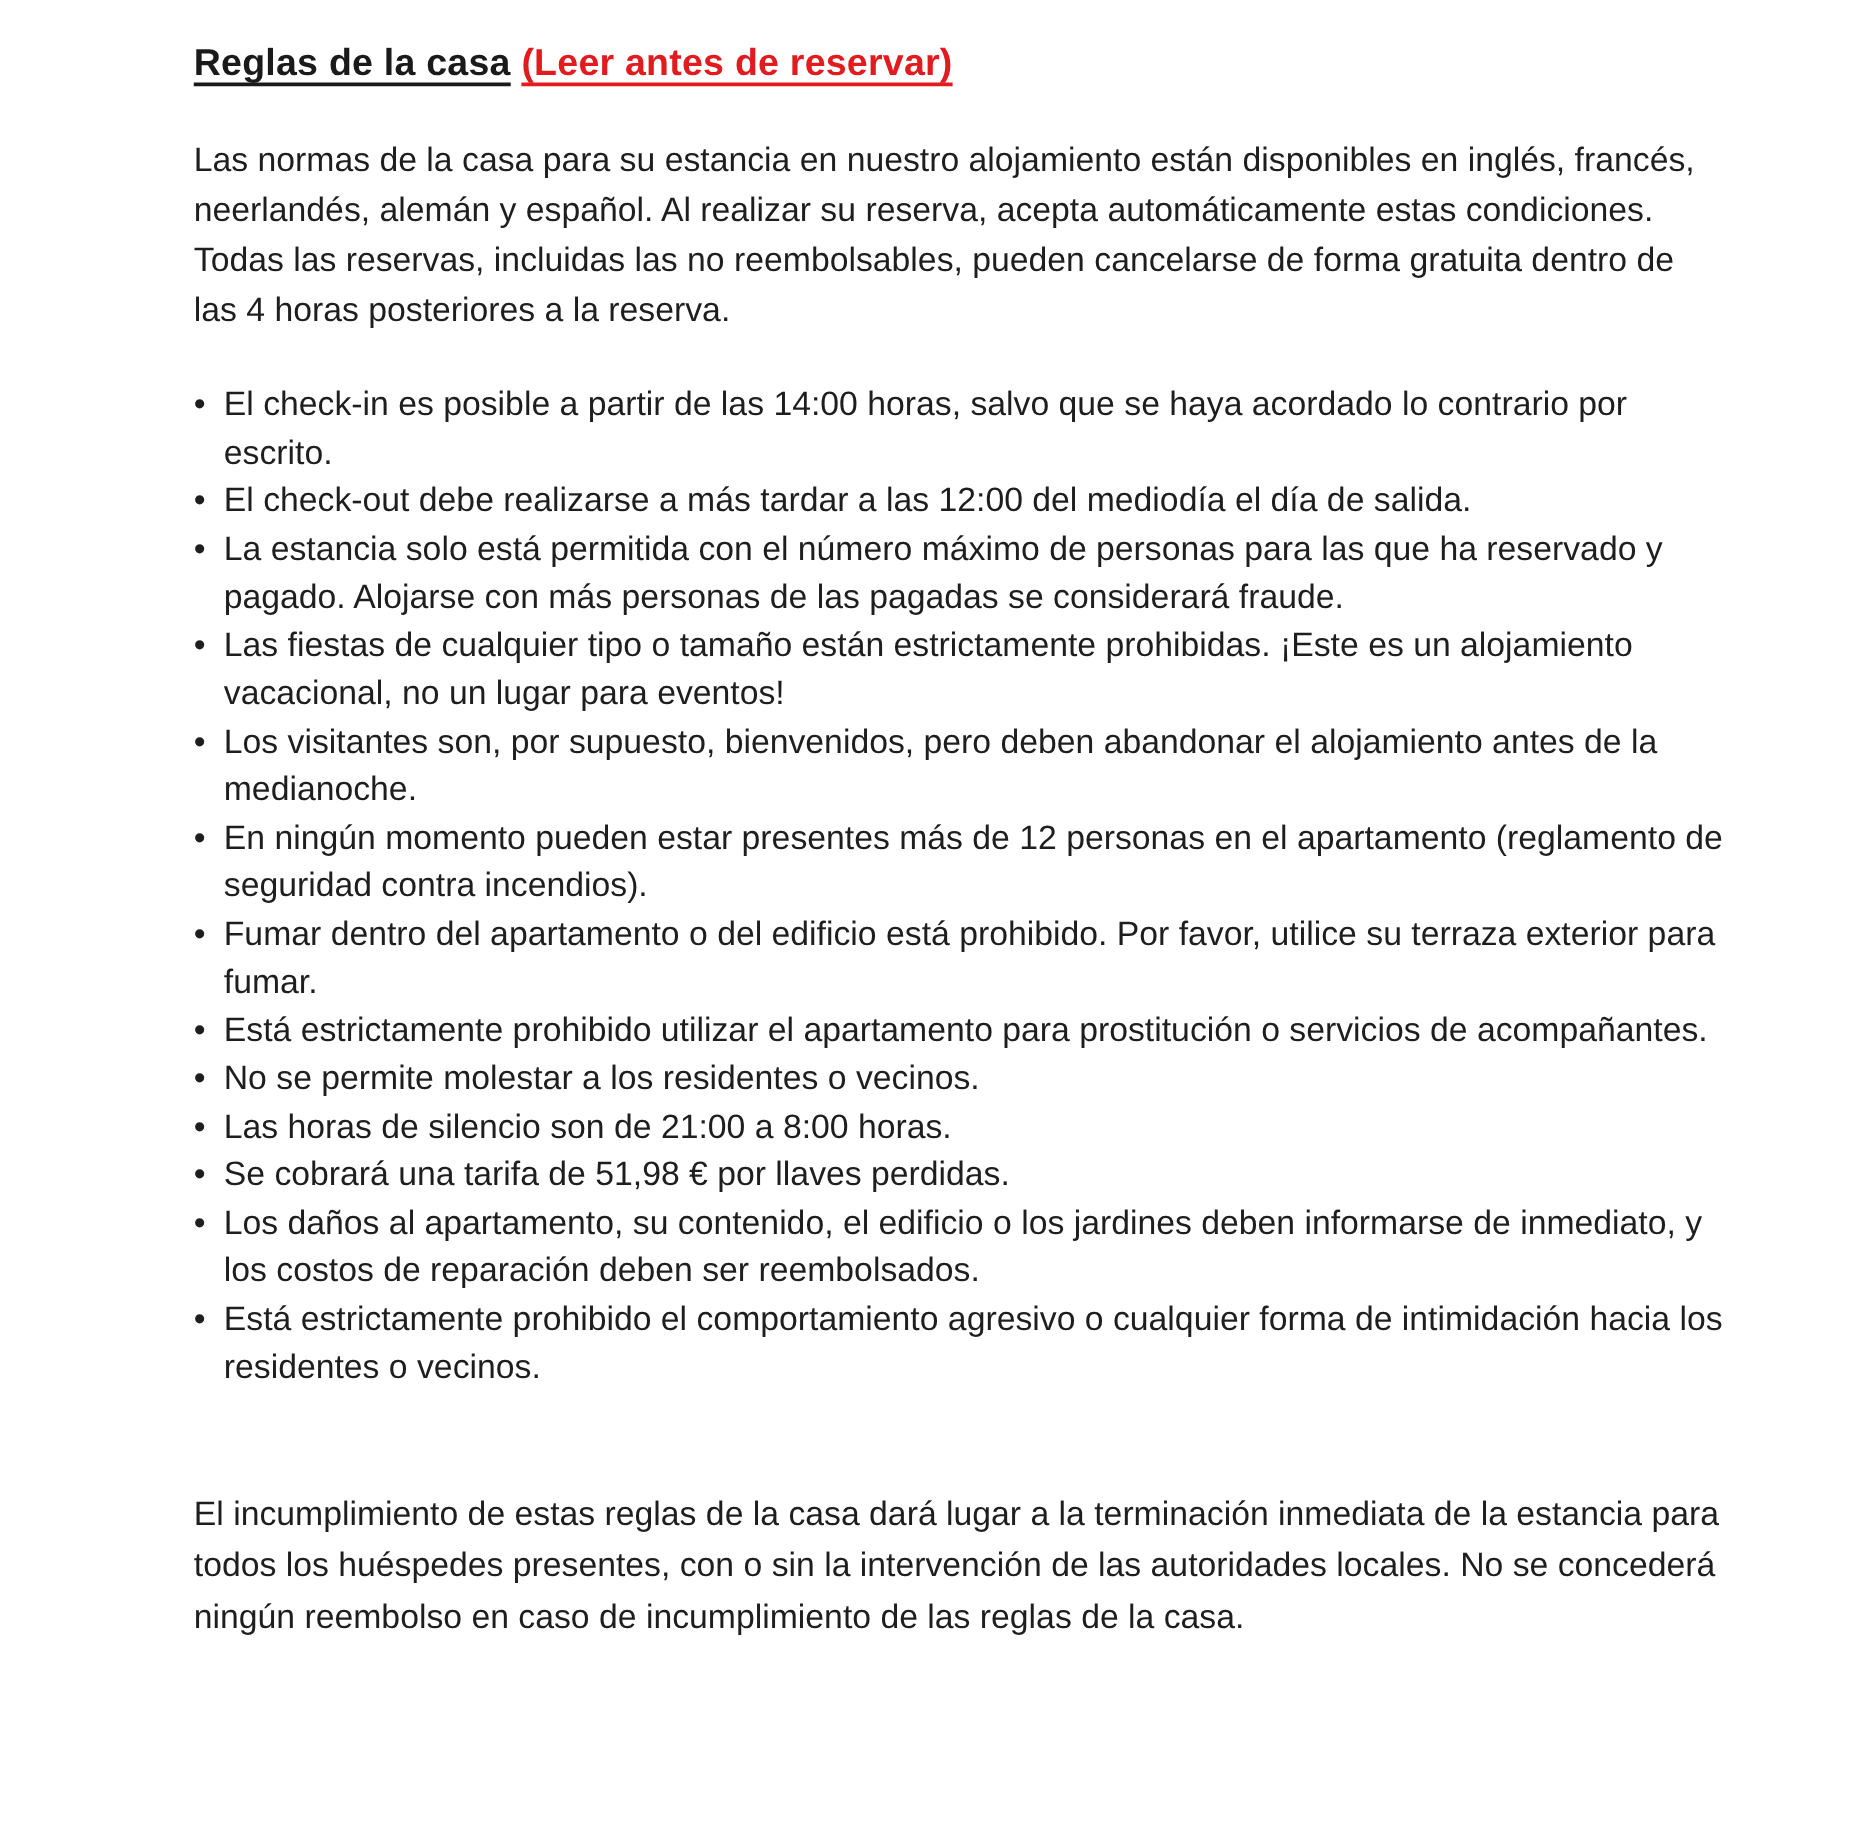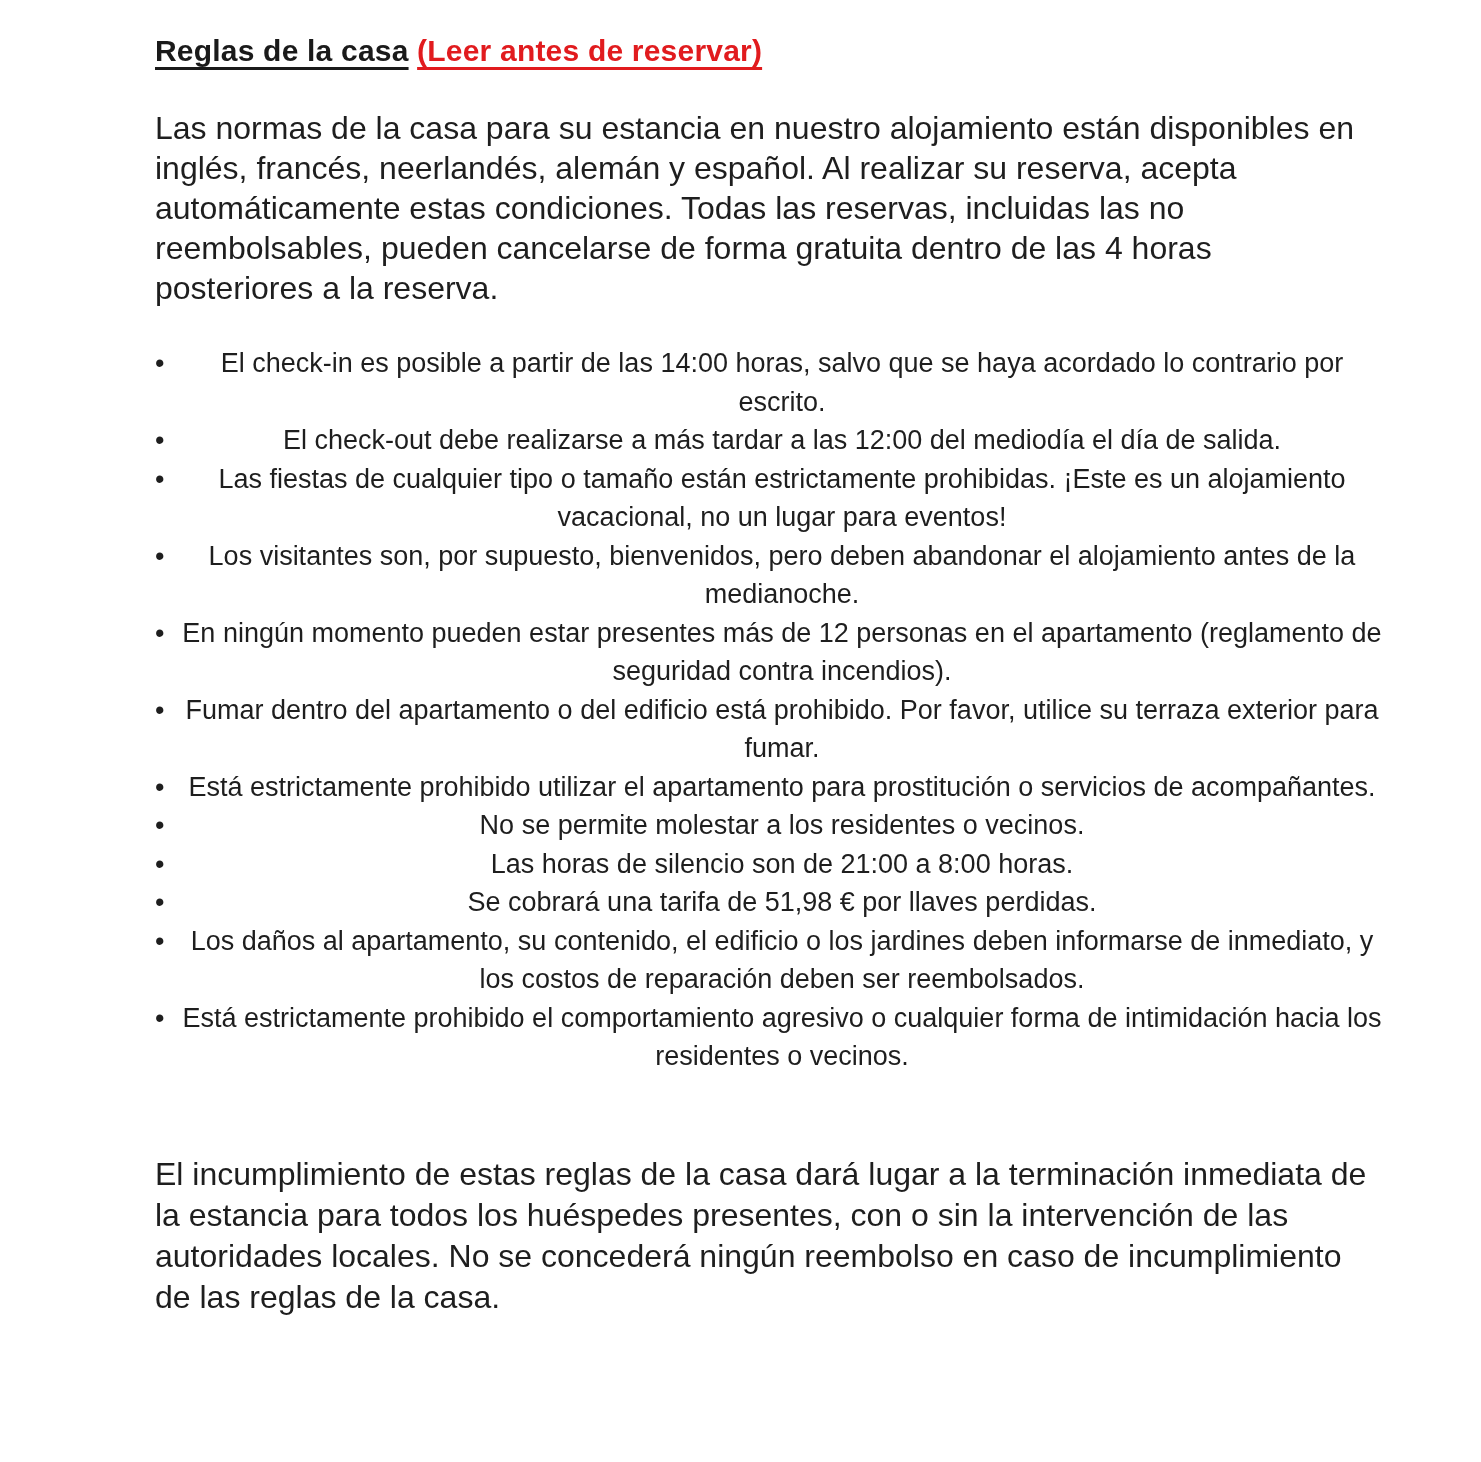--- a/index.html
+++ b/index.html
@@ -38,21 +38,21 @@
   }
 
   .doc-title .title-warning {
     color: #e11b1e;
     text-decoration: underline;
     text-decoration-thickness: 2.5px;
     text-underline-offset: 6px;
   }
 
   .body-text {
-    font-size: 32px;
+    font-size: 27px;
     line-height: 40px;
     color: #1e1e1e;
     max-width: 1215px;
   }
 
   .intro-paragraph {
     margin-bottom: 36px;
   }
 
   .rules-list {
@@ -60,21 +60,20 @@
     max-width: 1230px;
     margin-bottom: 78px;
   }
 
   .rules-list li {
     position: relative;
     padding-left: 24px;
     font-size: 27px;
     line-height: 38.5px;
     color: #1e1e1e;
-    text-align: center;
   }
 
   .rules-list li::before {
     content: "\2022";
     position: absolute;
     left: 0;
     top: 0;
     font-size: 27px;
     color: #1e1e1e;
   }
@@ -92,20 +91,21 @@
   <h1 class="doc-title"><span class="title-main">Reglas de la casa</span><span> </span><span class="title-warning">(Leer antes de reservar)</span></h1>
 
   <p class="body-text intro-paragraph">Las normas de la casa para su estancia en nuestro alojamiento están disponibles en inglés, francés, neerlandés, alemán y español. Al realizar su reserva, acepta automáticamente estas condiciones. Todas las reservas, incluidas las no reembolsables, pueden cancelarse de forma gratuita dentro de las 4 horas posteriores a la reserva.</p>
 
   <ul class="rules-list">
 
       <li>El check-in es posible a partir de las 14:00 horas, salvo que se haya acordado lo contrario por escrito.</li>
 
       <li>El check-out debe realizarse a más tardar a las 12:00 del mediodía el día de salida.</li>
 
+      <li>La estancia solo está permitida con el número máximo de personas para las que ha reservado y pagado. Alojarse con más personas de las pagadas se considerará fraude.</li>
 
       <li>Las fiestas de cualquier tipo o tamaño están estrictamente prohibidas. ¡Este es un alojamiento vacacional, no un lugar para eventos!</li>
 
       <li>Los visitantes son, por supuesto, bienvenidos, pero deben abandonar el alojamiento antes de la medianoche.</li>
 
       <li>En ningún momento pueden estar presentes más de 12 personas en el apartamento (reglamento de seguridad contra incendios).</li>
 
       <li>Fumar dentro del apartamento o del edificio está prohibido. Por favor, utilice su terraza exterior para fumar.</li>
 
       <li>Está estrictamente prohibido utilizar el apartamento para prostitución o servicios de acompañantes.</li>

